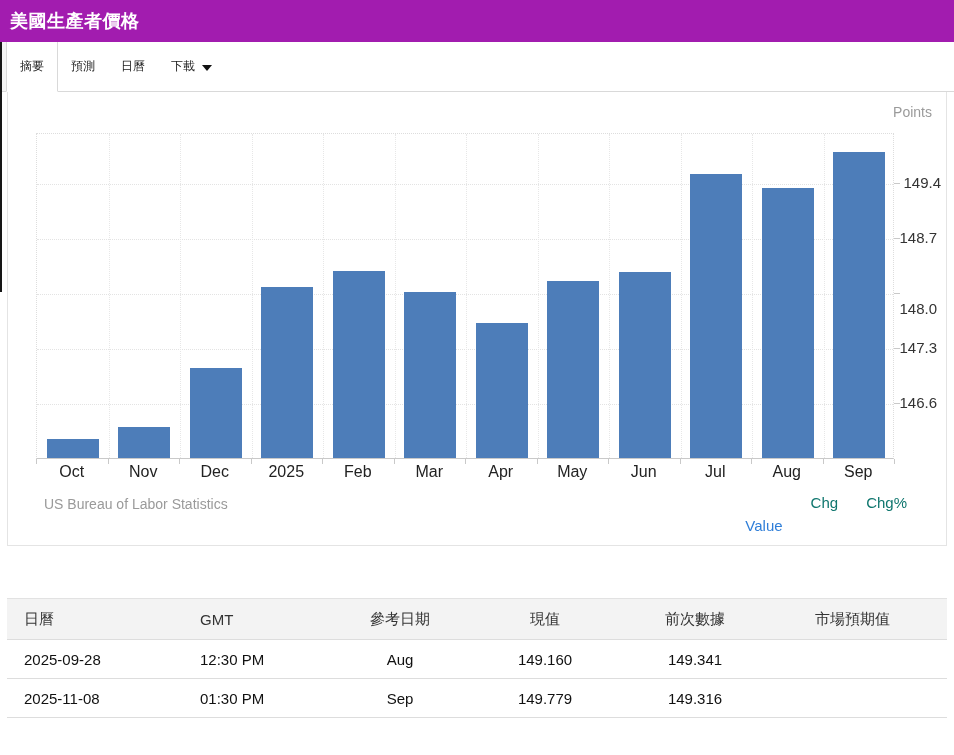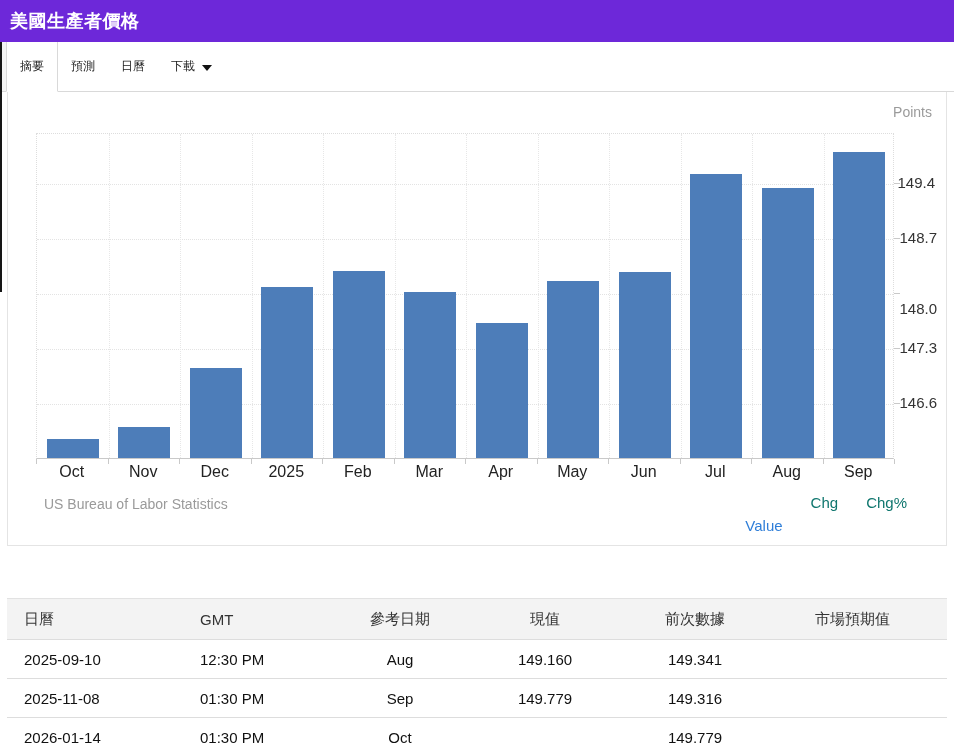--- a/index.html
+++ b/index.html
@@ -5,21 +5,21 @@
   * { margin:0; padding:0; box-sizing:border-box; }
   html,body { background:#fff; }
   .page {
     position:relative; width:954px; height:755px; overflow:hidden;
     font-family:"Liberation Sans","DejaVu Sans",sans-serif;
     background:#fff; color:#222;
   }
   
   .topbar {
     position:absolute; left:0; top:0; width:954px; height:42px;
-    background:#6d28d9; display:flex; align-items:center; padding-left:10px;
+    background:#a21caf; display:flex; align-items:center; padding-left:10px;
   }
   .topbar h1 { color:#fff; font-size:18px; font-weight:700; letter-spacing:.5px; }
   
   .tabs {
     position:absolute; left:0; top:42px; width:954px; height:50px;
     display:flex; align-items:stretch; border-bottom:1px solid #d9d9d9; background:#fff;
   }
   .tabs-lead { width:6px; background:#f4f4f4; }
   .tab {
     display:flex; align-items:center; padding:0 13px; font-size:12px; color:#1c1c1c;
@@ -122,21 +122,21 @@
         <div class="bar" style="left: 295.75px; height: 187.3px; background: rgb(77, 125, 185);"></div>
         <div class="bar" style="left: 367.25px; height: 166.1px; background: rgb(77, 125, 185);"></div>
         <div class="bar" style="left: 438.75px; height: 134.8px; background: rgb(77, 125, 185);"></div>
         <div class="bar" style="left: 510.25px; height: 177.1px; background: rgb(77, 125, 185);"></div>
         <div class="bar" style="left: 581.75px; height: 186.5px; background: rgb(77, 125, 185);"></div>
         <div class="bar" style="left: 653.25px; height: 283.7px; background: rgb(77, 125, 185);"></div>
         <div class="bar" style="left: 724.75px; height: 269.6px; background: rgb(77, 125, 185);"></div>
         <div class="bar" style="left: 796.25px; height: 305.6px; background: rgb(77, 125, 185);"></div>
       </div>
     <div id="ydecor" style="position: absolute; left: 0px; top: 0px; width: 940px; height: 454px; pointer-events: none;">
-        <div class="ylab" style="position: absolute; right: 13px; top: 82.1538px;">149.4</div>
+        <div class="ylab" style="position: absolute; right: 7px; top: 82.1538px;">149.4</div>
         <div class="ytick" style="position: absolute; left: 886px; top: 91.1538px;"></div>
         <div class="ylab" style="position: absolute; right: 11px; top: 137.01px;">148.7</div>
         <div class="ytick" style="position: absolute; left: 886px; top: 146.01px;"></div>
         <div class="ylab" style="position: absolute; right: 11px; top: 208px;">148.0</div>
         <div class="ytick" style="position: absolute; left: 886px; top: 200.865px;"></div>
         <div class="ylab" style="position: absolute; right: 11px; top: 246.721px;">147.3</div>
         <div class="ytick" style="position: absolute; left: 886px; top: 255.721px;"></div>
         <div class="ylab" style="position: absolute; right: 11px; top: 301.577px;">146.6</div>
         <div class="ytick" style="position: absolute; left: 886px; top: 310.577px;"></div>
       </div>
@@ -190,40 +190,32 @@
             <th class="a-left">日曆</th>
             <th class="a-left">GMT</th>
             <th class="a-center">參考日期</th>
             <th class="a-center">現值</th>
             <th class="a-center">前次數據</th>
             <th class="a-center">市場預期值</th>
           </tr>
         </thead>
       <tbody id="tbody">
           <tr>
-            <td class="a-left">2025-09-10</td>
+            <td class="a-left">2025-09-28</td>
             <td class="a-left">12:30 PM</td>
             <td class="a-center">Aug</td>
             <td class="a-center">149.160</td>
             <td class="a-center">149.341</td>
             <td class="a-center"></td>
           </tr>
           <tr>
             <td class="a-left">2025-11-08</td>
             <td class="a-left">01:30 PM</td>
             <td class="a-center">Sep</td>
             <td class="a-center">149.779</td>
             <td class="a-center">149.316</td>
             <td class="a-center"></td>
           </tr>
-          <tr>
-            <td class="a-left">2026-01-14</td>
-            <td class="a-left">01:30 PM</td>
-            <td class="a-center">Oct</td>
-            <td class="a-center"></td>
-            <td class="a-center">149.779</td>
-            <td class="a-center"></td>
-          </tr>
         </tbody>
     </table>
   </div>
 
 </div>
 
 </body></html>

